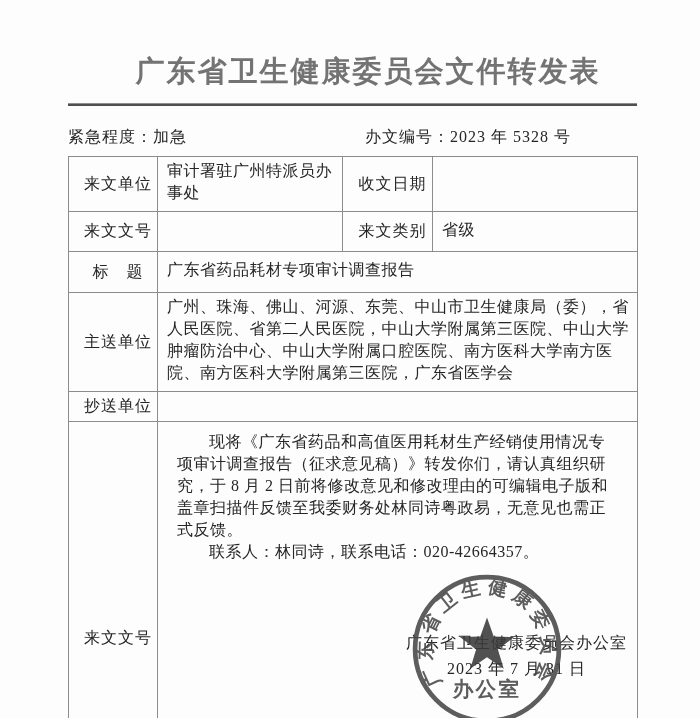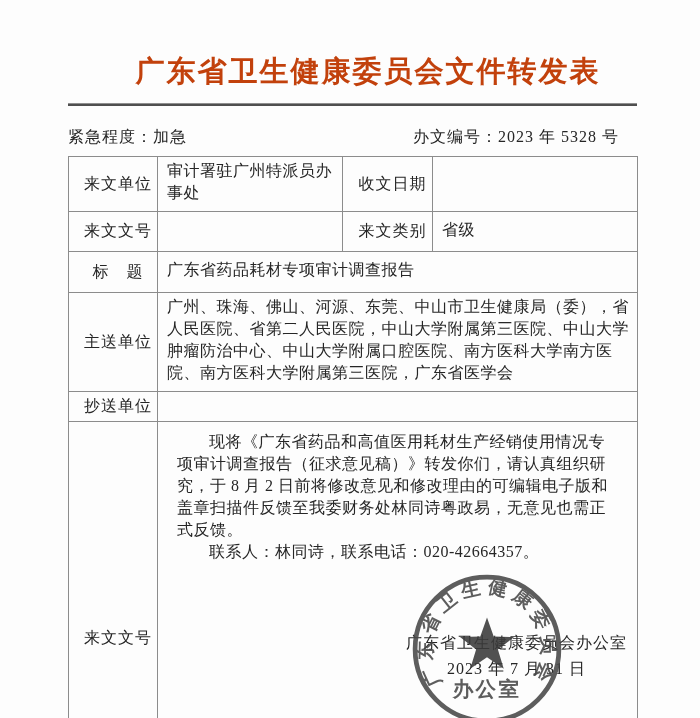--- a/index.html
+++ b/index.html
@@ -10,42 +10,42 @@
     color: #262626;
   }
   .page { position: relative; width: 700px; height: 718px; background: #fdfdfd; }
 
   .title {
     margin-top: 52px;
     text-align: center;
     font-size: 29px;
     font-weight: bold;
     letter-spacing: 2px;
-    color: #c2410c;
+    color: #737373;
     line-height: 38px;
     margin-left: 36px;
   }
   .double-rule {
     margin: 13px 0 0 68px;
     width: 569px;
     height: 3px;
     border-top: 1px solid #8f8f8f;
     border-bottom: 2px solid #4f4f4f;
   }
   .meta {
     margin: 20px 0 0 68px;
     width: 569px;
     display: flex;
     justify-content: space-between;
     font-size: 16px;
     line-height: 22px;
     letter-spacing: 1px;
     align-items: flex-end;
   }
-  .meta-right { margin-right: 18px; }
+  .meta-right { margin-right: 66px; }
 
   table.form-table {
     margin: 8px 0 0 68px;
     width: 569px;
     border-collapse: collapse;
     table-layout: fixed;
     font-size: 16px;
   }
   .form-table td {
     border: 1px solid #8c8c8c;

